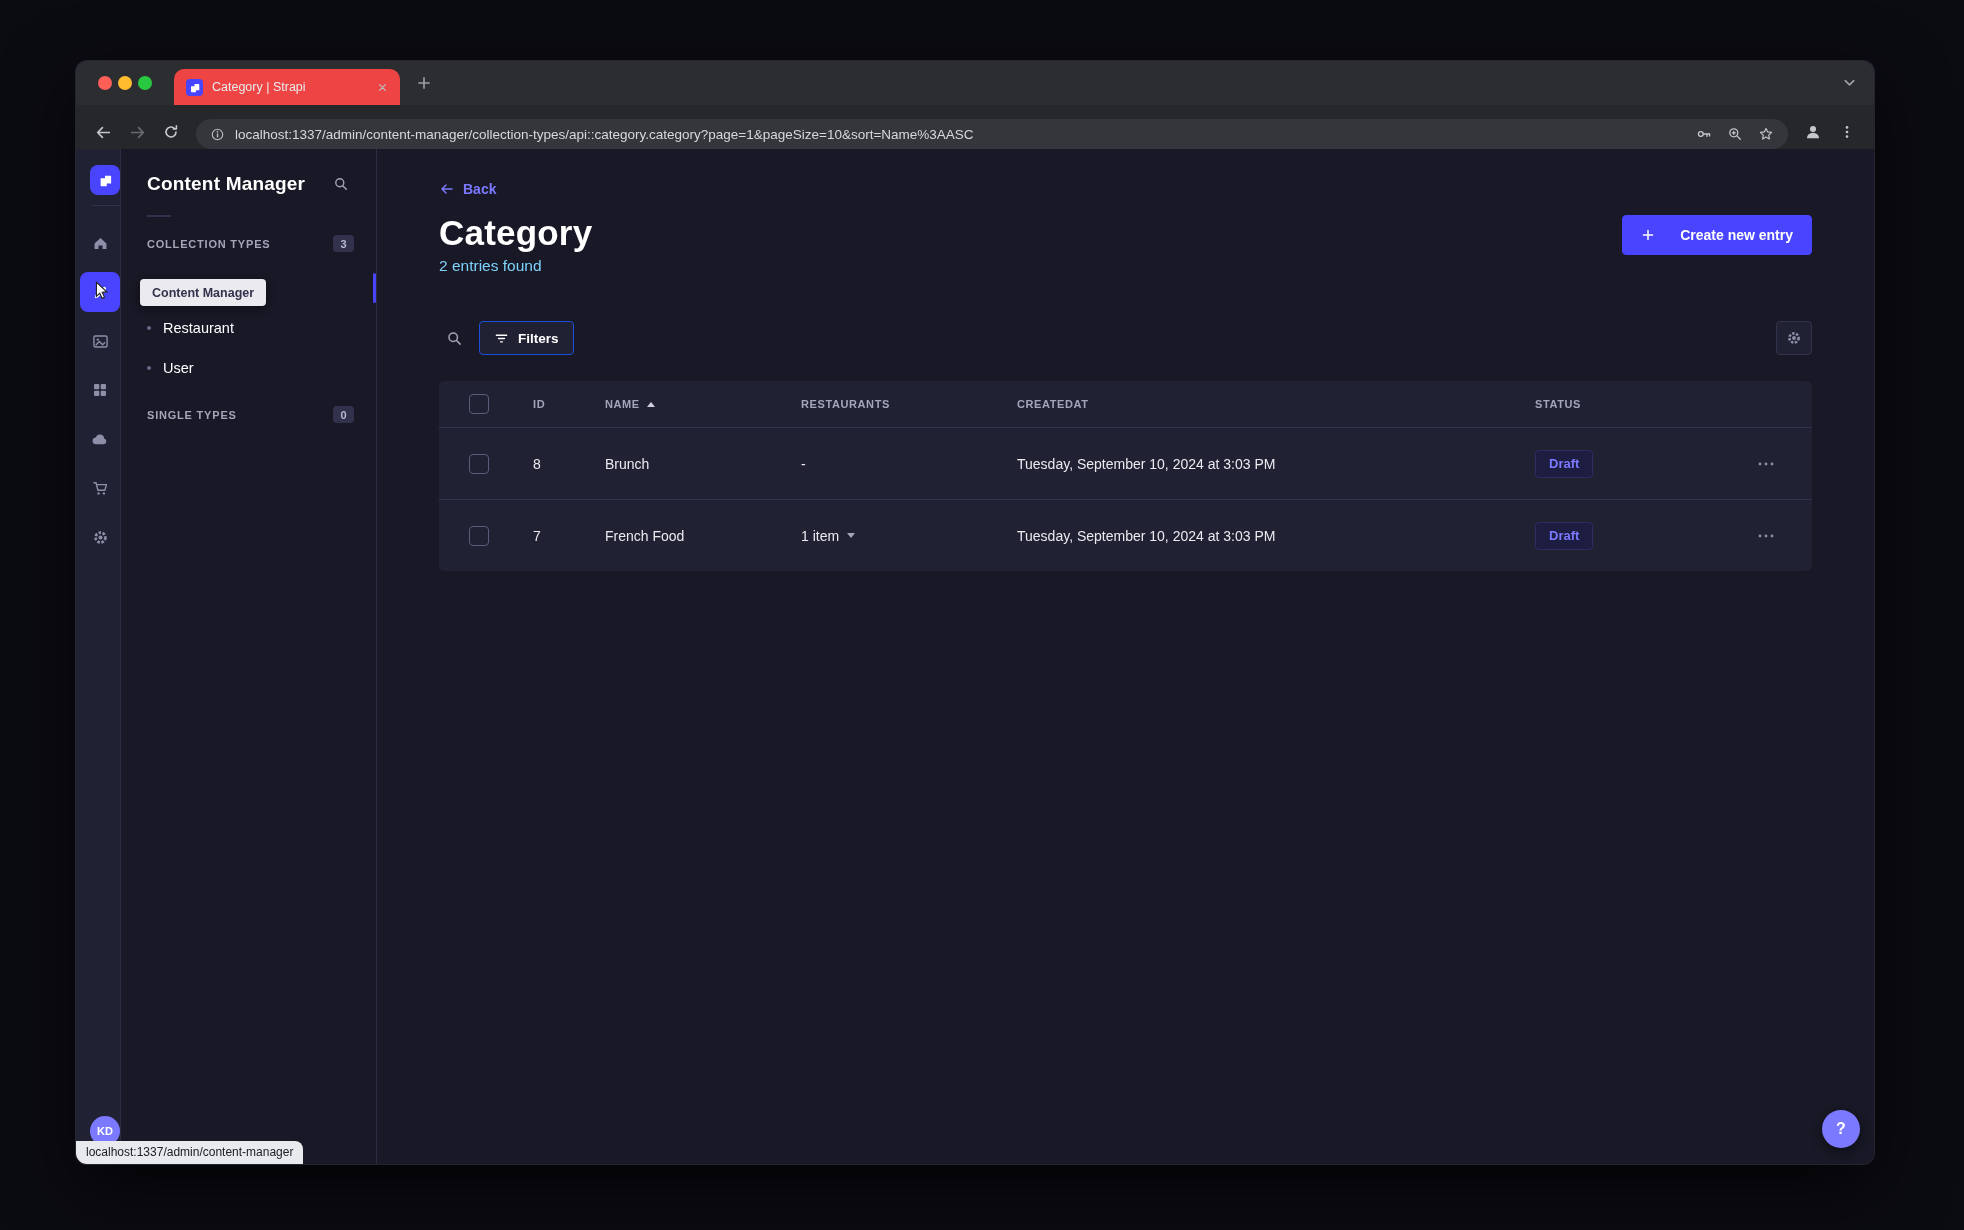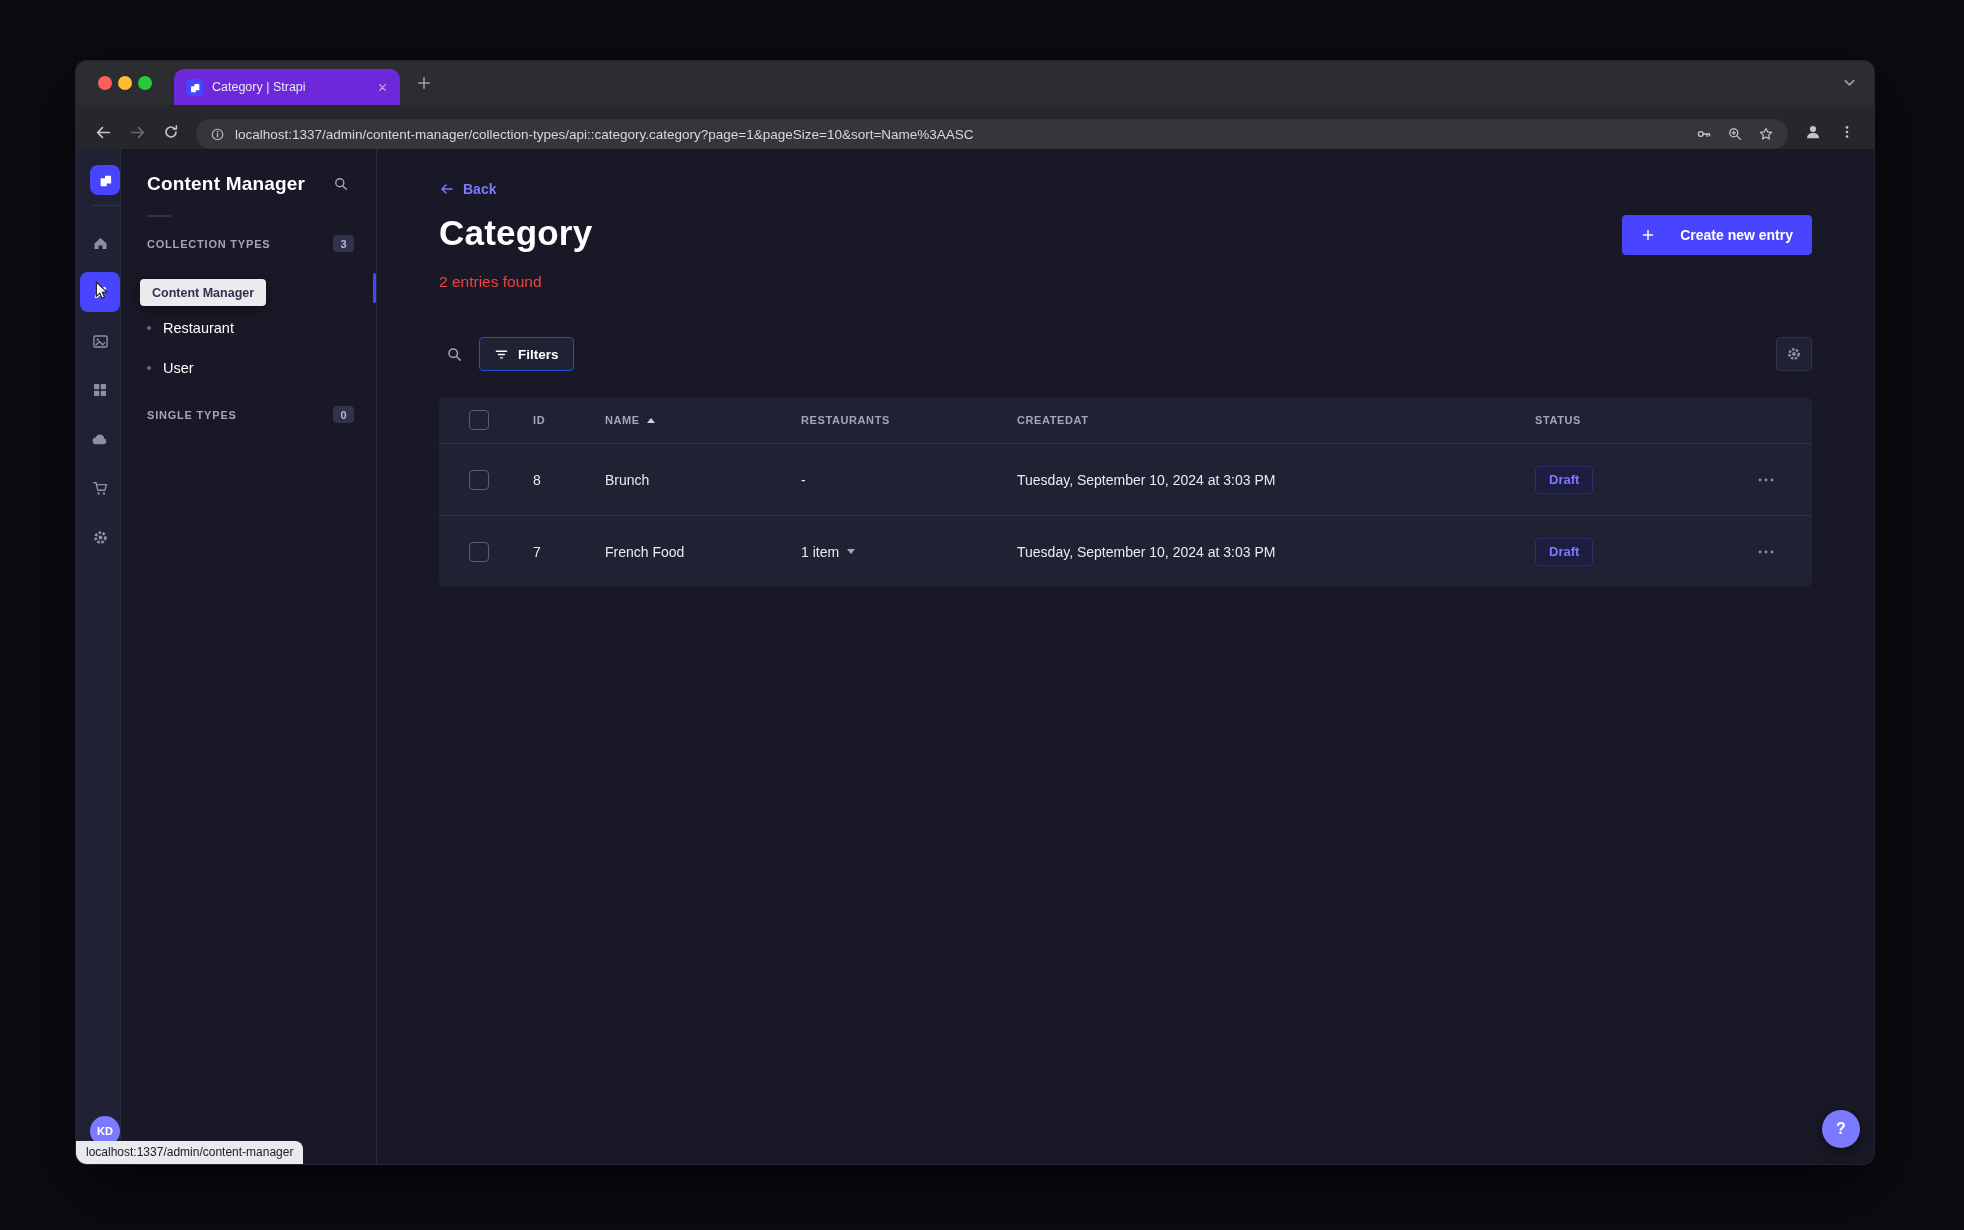--- a/index.html
+++ b/index.html
@@ -8,21 +8,21 @@
   svg { display:block; }
 
   .window { position:absolute; left:75px; top:60px; width:1800px; height:1105px; border-radius:12px; overflow:hidden;
             background:#181826; box-shadow:0 24px 70px rgba(0,0,0,.65); border:1px solid rgba(255,255,255,.06); }
 
   
   .tabstrip { position:relative; height:44px; background:#2c2d31; }
   .traffic { position:absolute; left:22px; top:15px; display:flex; gap:6px; }
   .light { width:14px; height:14px; border-radius:50%; }
   .light.red { background:#ff5f57; } .light.yellow { background:#febc2e; } .light.green { background:#28c840; }
-  .tab { position:absolute; left:98px; top:8px; width:226px; height:36px; background:#6d28d9; border-radius:10px 10px 0 0;
+  .tab { position:absolute; left:98px; top:8px; width:226px; height:36px; background:#ef4444; border-radius:10px 10px 0 0;
          display:flex; align-items:center; gap:9px; padding:0 8px 0 12px; }
   .favicon { width:17px; height:17px; border-radius:4px; background:#4945ff; display:flex; align-items:center; justify-content:center; flex:none; }
   .tab-title { flex:1; font-size:12.5px; color:#e8eaed; white-space:nowrap; overflow:hidden; }
   .tab-close { width:19px; height:19px; border-radius:50%; display:flex; align-items:center; justify-content:center; color:#bdc1c6; flex:none; }
   .newtab { position:absolute; left:338px; top:12px; width:20px; height:20px; color:#9aa0a6; display:flex; align-items:center; justify-content:center; }
   .tabsearch { position:absolute; right:16px; top:13px; color:#9aa0a6; }
 
   .toolbar { height:44px; background:#26272b; display:flex; align-items:flex-end; padding:0 10px; }
   .tbtn { width:34px; height:34px; border-radius:50%; display:flex; align-items:center; justify-content:center; color:#c3c6ca; flex:none; }
   .tbtn.disabled { color:#686b70; }
@@ -68,21 +68,21 @@
                border-top-right-radius:8px; z-index:45; }
   .help-fab { position:absolute; right:14px; bottom:16px; width:38px; height:38px; border-radius:50%; background:#7b79ff; color:#fff;
               font-size:16px; font-weight:700; display:flex; align-items:center; justify-content:center; z-index:30;
               box-shadow:0 4px 12px rgba(0,0,0,.4); }
 
   
   .content { flex:1; padding:0 62px; min-width:0; }
   .back-link { margin-top:32px; display:inline-flex; gap:8px; color:#7b79ff; font-size:14px; font-weight:600; }
   .head-row { display:flex; justify-content:space-between; align-items:flex-start; margin-top:12px; }
   .page-title { font-size:35px; font-weight:700; color:#fff; letter-spacing:.2px; }
-  .subtitle { margin-top:20px; font-size:15.5px; color:#ef4444; }
+  .subtitle { margin-top:4px; font-size:15.5px; color:#7dd3fc; }
   .btn-primary { display:inline-flex; align-items:center; gap:25px; height:40px; padding:0 18px; background:#4945ff;
                  border:1px solid #4945ff; border-radius:4px; color:#fff; font-size:14px; font-weight:600; margin-top:2px; }
   .actions-row { display:flex; align-items:center; gap:10px; margin-top:46px; }
   .search-btn { width:30px; height:30px; display:flex; align-items:center; justify-content:center; color:#a5a5ba; }
   .btn-outline { display:inline-flex; align-items:center; gap:9px; height:34px; padding:0 14px; background:#212134;
                  border:1px solid #1d4ed8; border-radius:4px; color:#fff; font-size:13.5px; font-weight:600; }
   .icon-box { margin-left:auto; width:36px; height:34px; background:#212134; border:1px solid #32324d; border-radius:4px;
               display:flex; align-items:center; justify-content:center; color:#8e8ea9; }
 
   .table-card { margin-top:26px; background:#212134; border-radius:6px; }

